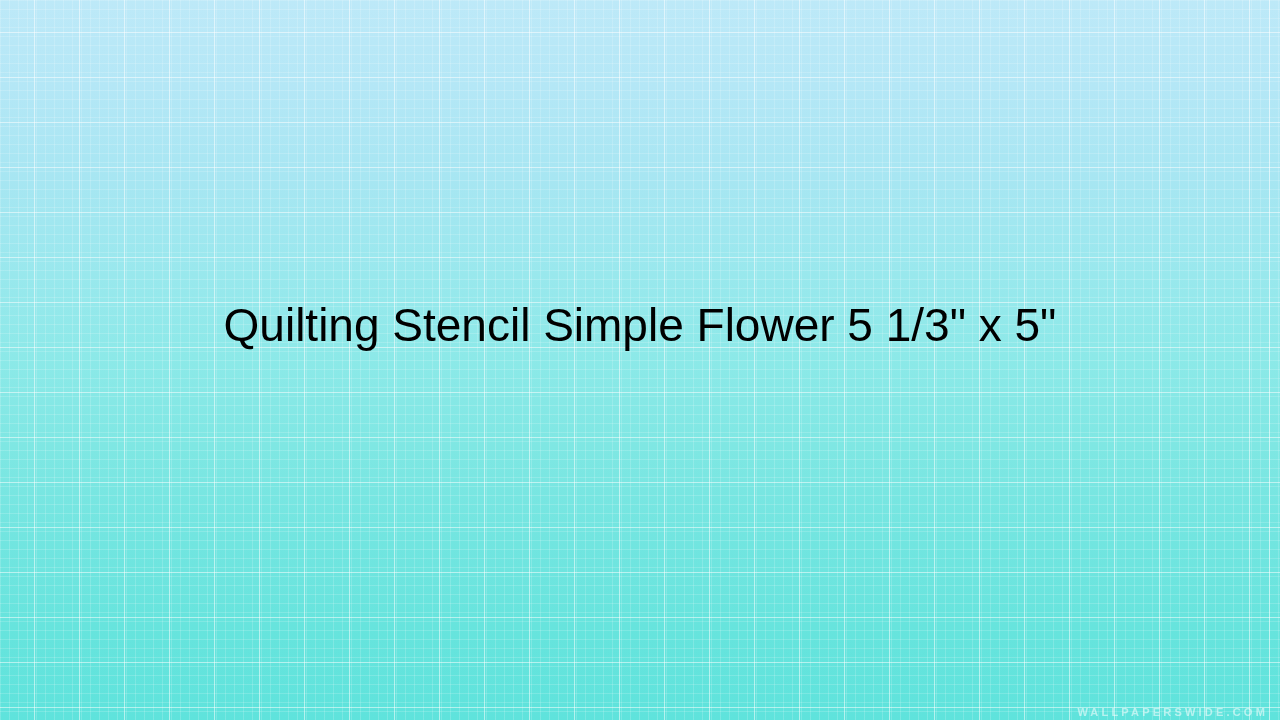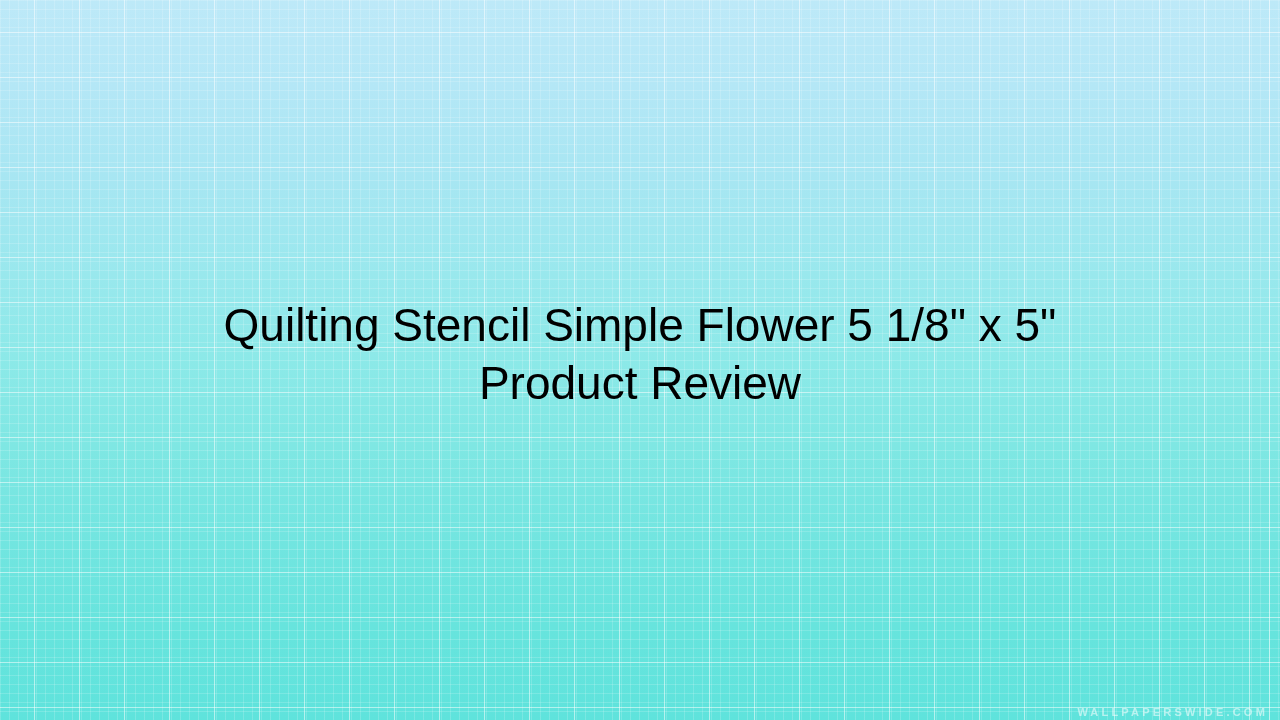--- a/index.html
+++ b/index.html
@@ -132,20 +132,19 @@
 </style>
 </head>
 <body>
 
 <div id="poster">
 
   <div id="grid-minor"></div>
   <div id="grid-major"></div>
 
   <div id="title-block">
-    <span class="title-line">Quilting Stencil Simple Flower 5 1/8" x 5"</span>
-    <span class="title-line">Product Review</span>
+    <span class="title-line">Quilting Stencil Simple Flower 5 1/3" x 5"</span>
   </div>
 
 
   <div id="watermark">WALLPAPERSWIDE.COM</div>
 
 </div>
 
 </body></html>

